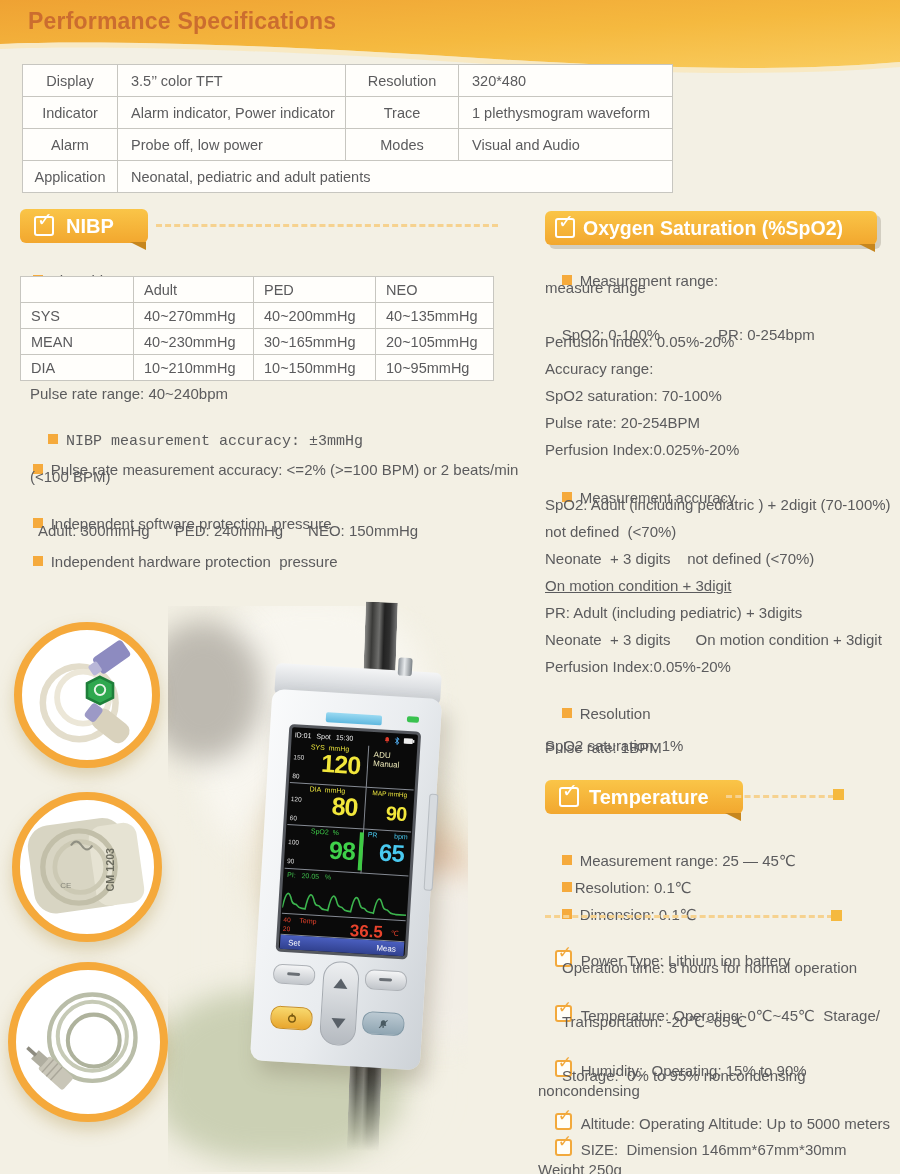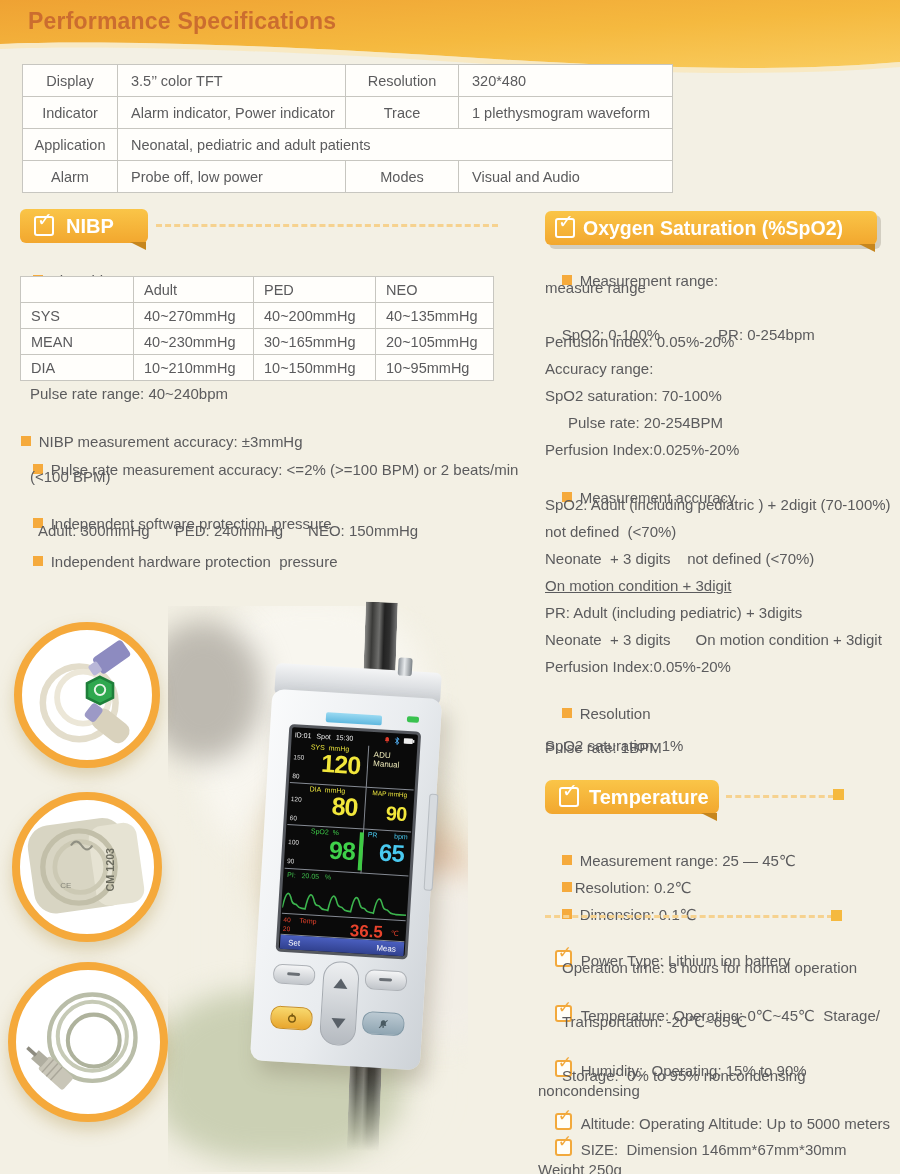--- a/index.html
+++ b/index.html
@@ -94,28 +94,28 @@
       <td class="k">Resolution</td>
       <td class="v">320*480</td>
     </tr>
     <tr>
       <td class="k">Indicator</td>
       <td class="v">Alarm indicator, Power indicator</td>
       <td class="k">Trace</td>
       <td class="v">1 plethysmogram waveform</td>
     </tr>
     <tr>
-      <td class="k">Application</td>
-      <td class="v" colspan="3">Neonatal, pediatric and adult patients</td>
-    </tr>
-    <tr>
       <td class="k">Alarm</td>
       <td class="v">Probe off, low power</td>
       <td class="k">Modes</td>
       <td class="v">Visual and Audio</td>
+    </tr>
+    <tr>
+      <td class="k">Application</td>
+      <td class="v" colspan="3">Neonatal, pediatric and adult patients</td>
     </tr>
   </tbody>
     </table>
 
   <div class="badge" style="left:20px;top:209px;width:128px;font-size:20px;">
     <span class="cbw"></span>
     <span>NIBP</span>
   </div>
   <div class="dash" style="left:156px;top:224px;width:342px;"></div>
 
@@ -152,21 +152,21 @@
     <tr>
       <td>DIA</td>
       <td>10~210mmHg</td>
       <td>10~150mmHg</td>
       <td>10~95mmHg</td>
     </tr>
   </tbody>
     </table>
 
   <div class="line" style="left:30px;top:384px;">Pulse rate range: 40~240bpm</div>
-  <div class="line" style="left:4px;top:412px;">
+  <div class="line" style="left:12px;top:412px;font-family:Liberation Mono, monospace;">
     <span class="sq"></span><span>NIBP measurement accuracy: ±3mmHg</span>
   </div>
   <div class="line" style="left:16px;top:440px;">
     <span class="sq"></span><span>Pulse rate measurement accuracy: &lt;=2% (&gt;=100 BPM) or 2 beats/min</span>
   </div>
   <div class="line" style="left:30px;top:467px;">(&lt;100 BPM)</div>
   <div class="line" style="left:16px;top:494px;">
     <span class="sq"></span><span>Independent software protection  pressure</span>
   </div>
   <div class="line" style="left:30px;top:521px;margin-left:8px;">Adult: 300mmHg      PED: 240mmHg      NEO: 150mmHg</div>
@@ -182,50 +182,50 @@
   <div class="line" style="left:545px;top:251px;">
     <span class="sq"></span><span>Measurement range:</span>
   </div>
   <div class="line" style="left:545px;top:278px;">measure range</div>
   <div class="line" style="left:545px;top:305px;">
     <span>SpO2: 0-100%</span><span style="display:inline-block;width:58px;"></span><span>PR: 0-254bpm</span>
   </div>
   <div class="line" style="left:545px;top:332px;">Perfusion index: 0.05%-20%</div>
   <div class="line" style="left:545px;top:359px;">Accuracy range:</div>
   <div class="line" style="left:545px;top:386px;">SpO2 saturation: 70-100%</div>
-  <div class="line" style="left:568px;top:413px;">Pulse rate: 20-254BPM</div>
+  <div class="line" style="left:545px;top:413px;">Pulse rate: 20-254BPM</div>
   <div class="line" style="left:545px;top:440px;">Perfusion Index:0.025%-20%</div>
   <div class="line" style="left:545px;top:468px;">
     <span class="sq"></span><span>Measurement accuracy</span>
   </div>
   <div class="line" style="left:545px;top:495px;">SpO2: Adult (including pediatric ) + 2digit (70-100%)</div>
   <div class="line" style="left:545px;top:522px;">not defined  (&lt;70%)</div>
   <div class="line" style="left:545px;top:549px;">Neonate  + 3 digits    not defined (&lt;70%)</div>
   <div class="line" style="left:545px;top:576px;text-decoration:underline;">On motion condition + 3digit</div>
   <div class="line" style="left:545px;top:603px;">PR: Adult (including pediatric) + 3digits</div>
   <div class="line" style="left:545px;top:630px;">Neonate  + 3 digits      On motion condition + 3digit</div>
   <div class="line" style="left:545px;top:657px;">Perfusion Index:0.05%-20%</div>
   <div class="line" style="left:545px;top:684px;">
     <span class="sq"></span><span>Resolution</span>
   </div>
   <div class="line" style="left:545px;top:711px;margin-top:25px;">SpO2 saturation: 1%</div>
   <div class="line" style="left:545px;top:738px;">Pulse rate: 1BPM</div>
 
-  <div class="badge" style="left:545px;top:780px;width:174px;font-size:20px;border-radius:7px;">
+  <div class="badge" style="left:545px;top:780px;width:198px;font-size:20px;">
     <span class="cbw" style="margin-right:10px;"></span>
     <span>Temperature</span>
   </div>
   <div class="dash" style="left:726px;top:795px;width:108px;"></div>
   <div class="dash-sq" style="left:833px;top:789px;"></div>
 
   <div class="line" style="left:545px;top:831px;">
     <span class="sq"></span><span>Measurement range: 25 — 45℃</span>
   </div>
   <div class="line" style="left:545px;top:858px;">
-    <span class="sq" style="margin-right:3px;"></span><span>Resolution: 0.2℃</span>
+    <span class="sq" style="margin-right:3px;"></span><span>Resolution: 0.1℃</span>
   </div>
   <div class="line" style="left:545px;top:885px;">
     <span class="sq"></span><span>Dimension: 0.1℃</span>
   </div>
 
   <div class="dash" style="left:545px;top:915px;width:288px;"></div>
   <div class="dash-sq" style="left:831px;top:910px;"></div>
 
   <div class="line" style="left:538px;top:930px;">
     <span class="cb"></span><span>Power Type: Lithium ion battery</span>

